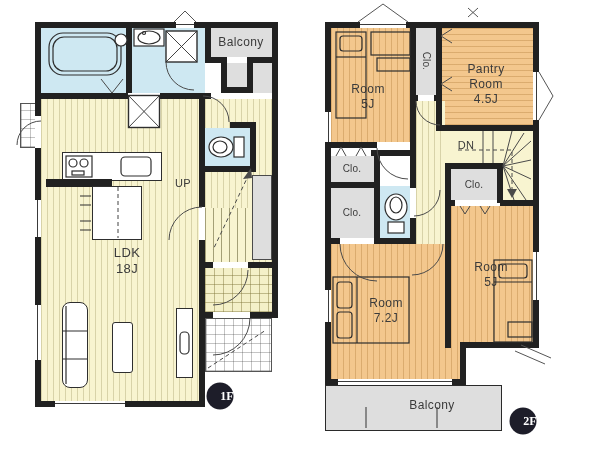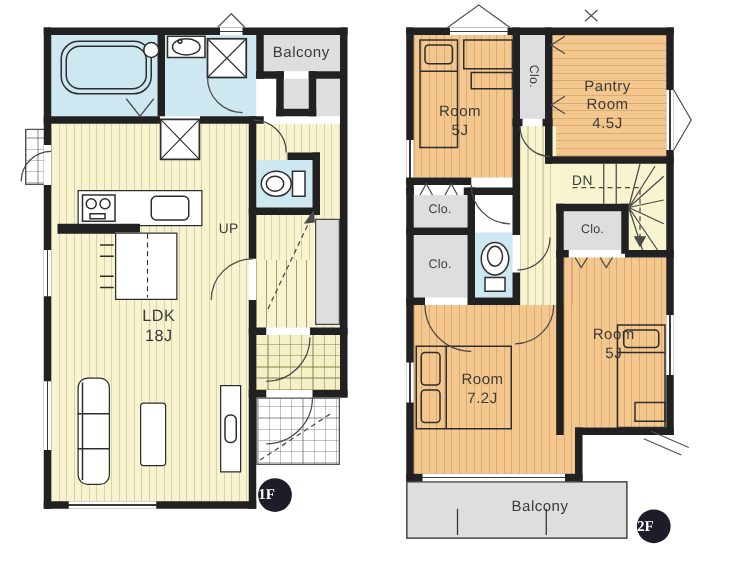--- a/index.html
+++ b/index.html
@@ -20,21 +20,21 @@
   .cab{position:absolute;background:var(--gray);border:1px solid #4a4a4a}
   .lbl{position:absolute;color:var(--text);font-size:12px;line-height:1.25;text-align:center;transform:translate(-50%,-50%);white-space:nowrap;letter-spacing:.4px}
   .lbl span{display:block}
   .lbl.big{font-size:13px}
   .lbl.sm{font-size:10px;letter-spacing:.2px}
   .lbl.md{font-size:11px}
   .lbl.vert{transform:translate(-50%,-50%) rotate(90deg)}
   .winH{position:absolute;background:linear-gradient(180deg,#fff 0 2.5px,#3a3a3a 2.5px 3.5px,#fff 3.5px)}
   .winV{position:absolute;background:linear-gradient(90deg,#fff 0 2.5px,#3a3a3a 2.5px 3.5px,#fff 3.5px)}
   .gap{position:absolute;background:#fff}
-  .badge{position:absolute;width:27px;height:27px;border-radius:50%;background:var(--badge_bg);color:var(--badge_text);display:flex;align-items:center;justify-content:flex-start;font:bold 12px "Liberation Serif",serif;transform:translate(-50%,-50%)}
+  .badge{position:absolute;width:27px;height:27px;border-radius:50%;background:var(--badge_bg);color:var(--badge_text);display:flex;align-items:center;justify-content:flex-end;font:bold 12px "Liberation Serif",serif;transform:translate(-50%,-50%)}
   .balc{position:absolute;background:var(--gray);border:1.5px solid #2a2a2a}
   svg.ol{position:absolute;left:0;top:0;pointer-events:none}
 </style>
 </head>
 <body>
 
 <div id="canvas">
 
   <div class="a" style="left:0;top:0;width:300px;height:450px">
 

